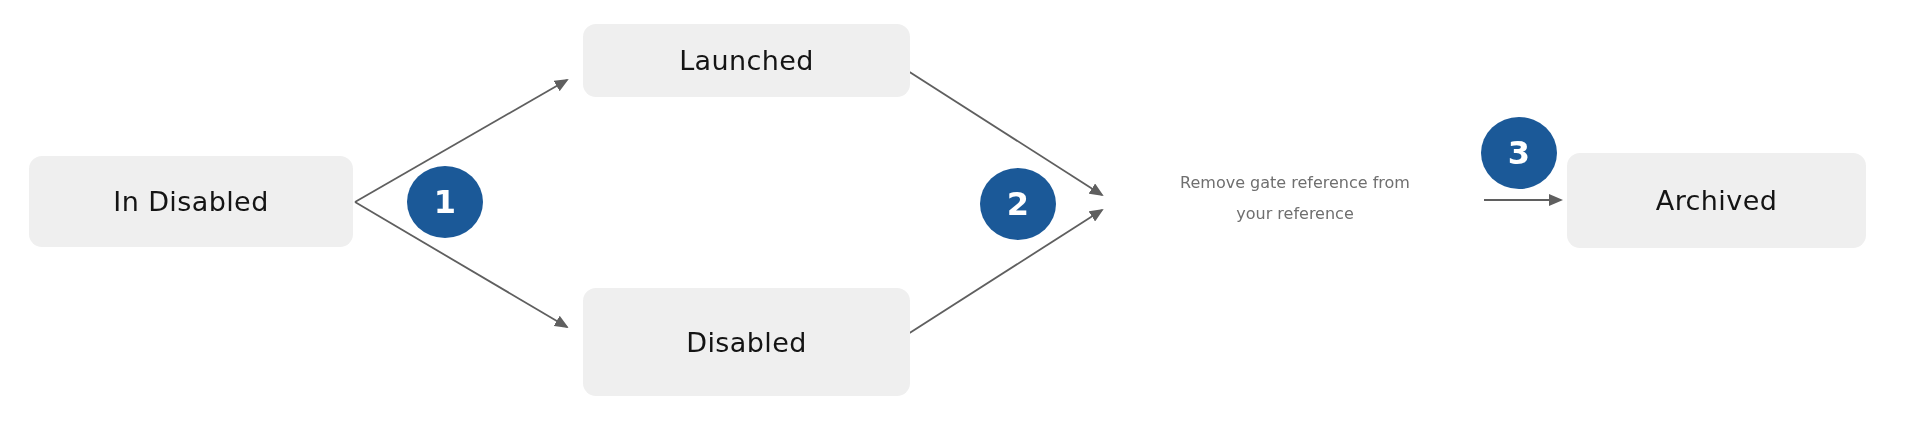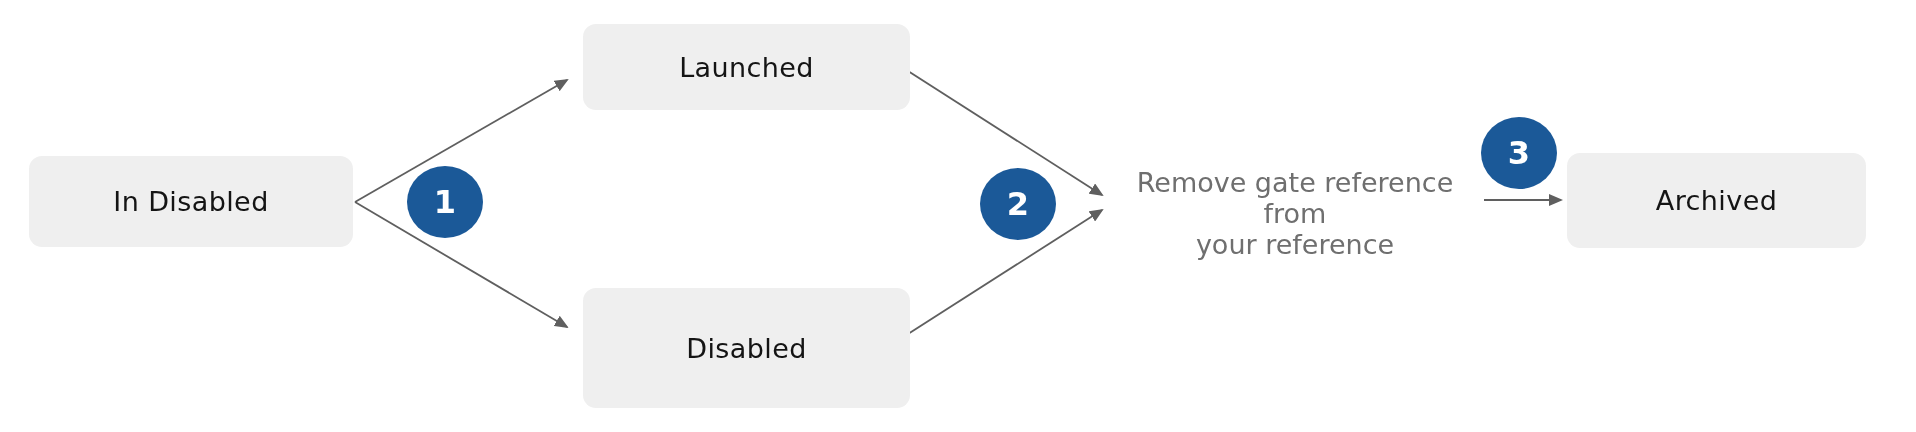--- a/index.html
+++ b/index.html
@@ -34,22 +34,22 @@
     background: var(--node-fill, #efefef);
     border-radius: 13px;
     display: flex;
     align-items: center;
     justify-content: center;
     color: var(--node-text, #141414);
     font-size: 27px;
     letter-spacing: 0.4px;
   }
   .node-in-progress { left: 29px;   top: 156px; width: 324px; height: 91px; }
-  .node-launched    { left: 583px;  top: 24px;  width: 327px; height: 86px; }
-  .node-disabled    { left: 583px;  top: 288px; width: 327px; height: 120px; text-align: right; }
+  .node-launched    { left: 583px;  top: 24px;  width: 327px; height: 73px; }
+  .node-disabled    { left: 583px;  top: 288px; width: 327px; height: 108px; text-align: right; }
   .node-archived    { left: 1567px; top: 153px; width: 299px; height: 95px; }
   .step-circle {
     position: absolute;
     width: 76px;
     height: 72px;
     border-radius: 50%;
     background: var(--step-fill, #1b5998);
     color: var(--step-text, #ffffff);
     display: flex;
     align-items: center;
@@ -60,21 +60,21 @@
   .step-1 { left: 407px;  top: 166px; }
   .step-2 { left: 980px;  top: 168px; }
   .step-3 { left: 1481px; top: 117px; }
   .annotation {
     position: absolute;
     left: 1134px;
     top: 167px;
     width: 322px;
     text-align: center;
     color: var(--annotation-text, #6f6f6f);
-    font-size: 27px;
+    font-size: 16px;
     line-height: 31px;
   }
 </style>
 </head>
 <body>
 
 <div class="canvas">
 
   <svg class="arrows" viewBox="0 0 1916 432" xmlns="http://www.w3.org/2000/svg">
     <defs>

